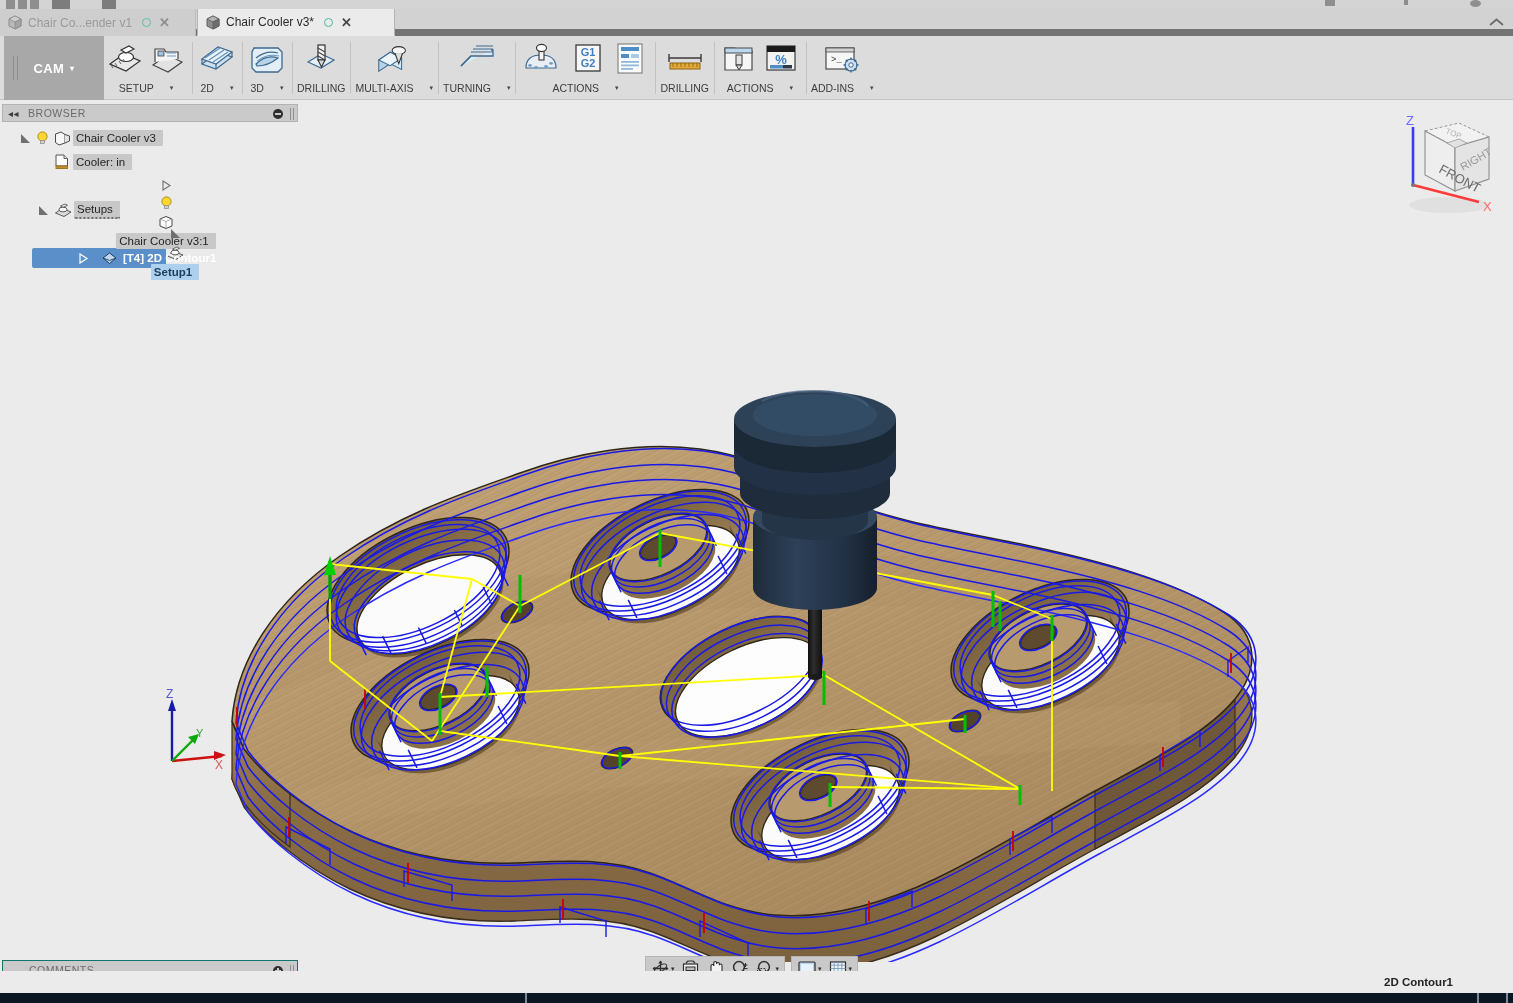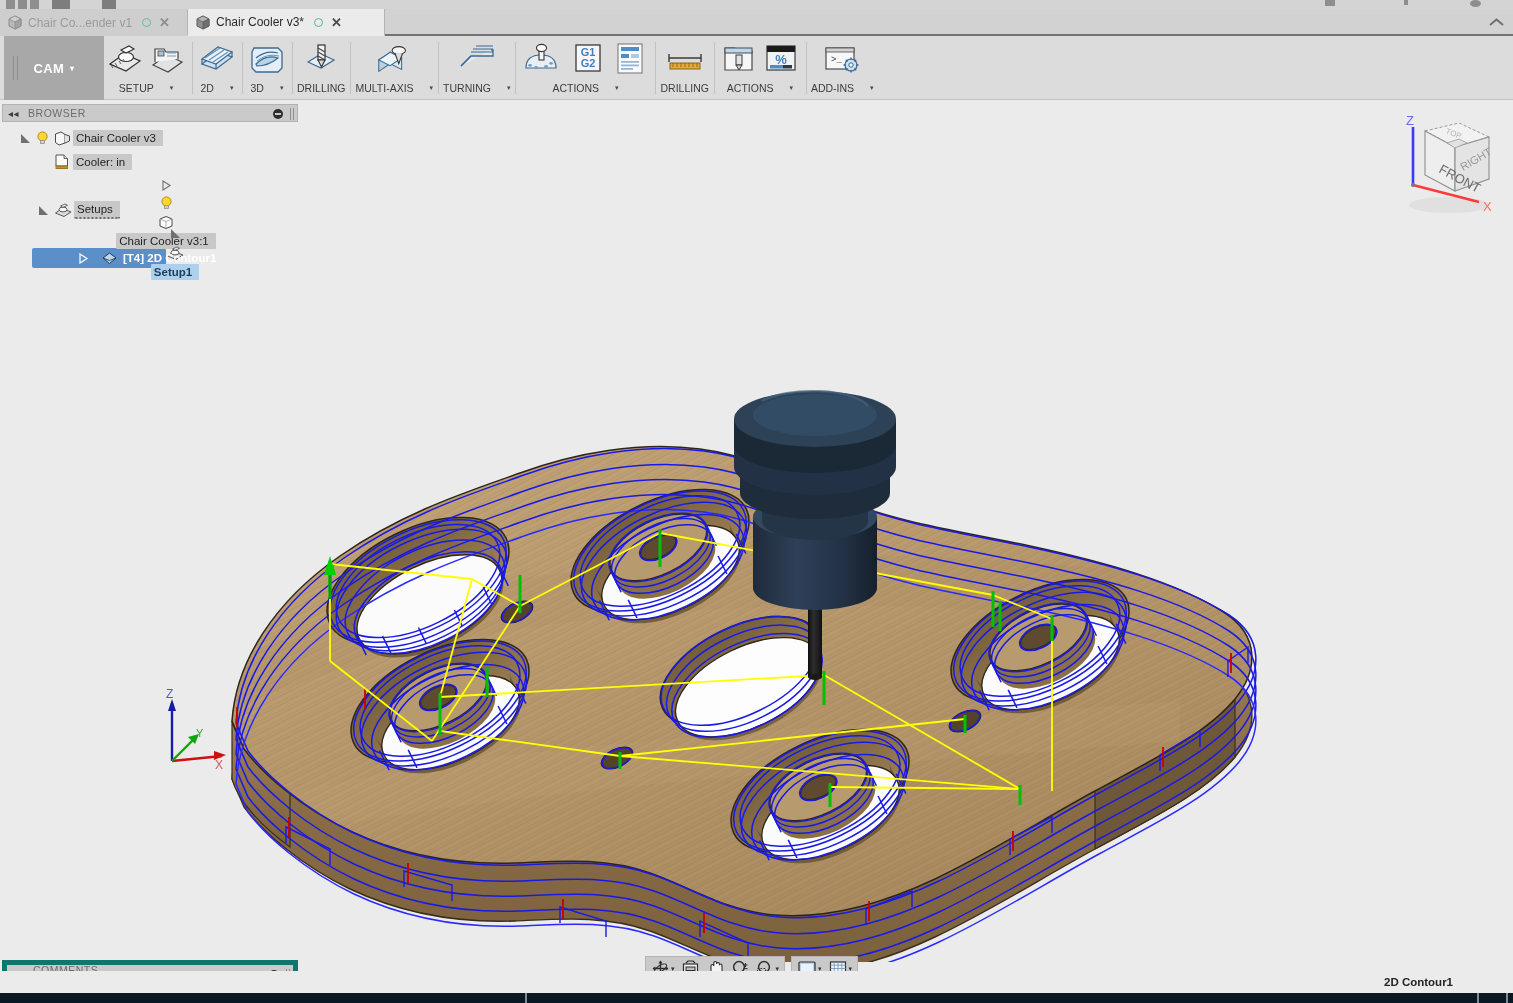--- a/index.html
+++ b/index.html
@@ -15,21 +15,21 @@
   .top-strip {
     position: absolute; left: 0; top: 0; width: 1513px; height: 9px;
     background: #d4d4d4; overflow: hidden;
   }
   .top-strip .blk { position: absolute; top: 0; height: 9px; background: #8e8e8e; }
   .top-strip .blk.g { background: #7d7d7d; }
 
   
   .tabbar {
     position: absolute; left: 0; top: 9px; width: 1513px; height: 27px;
-    background: #d2d2d2; border-bottom: 2px solid #737373;
+    background: #d2d2d2; border-bottom: 7px solid #737373;
   }
   .doc-tab {
     position: absolute; top: 0; height: 27px;
     display: flex; align-items: center; gap: 6px;
     padding: 0 8px 0 8px;
     font-size: 12px; color: #9a9a9a;
     background: #cecece;
     border-right: 1px solid #bcbcbc;
     cursor: pointer;
   }
@@ -152,21 +152,21 @@
     background: #ebebeb; overflow: hidden;
   }
   .canvas svg { position: absolute; left: 0; top: 0; }
 
   
   .viewcube { position: absolute; right: 8px; top: 4px; width: 118px; height: 118px; cursor: pointer; }
 
   
   .comments {
     position: absolute; left: 2px; bottom: 23px; width: 296px; height: 20px;
-    background: #cacaca; border: 5px solid #0f766e;
+    background: #cacaca; border: 1px solid #0f766e;
     display: flex; align-items: center;
     font-size: 10.5px; color: #6b6b6b; letter-spacing: .5px;
   }
   .comments .clabel { margin-left: 26px; }
   .comments .plus-dot {
     position: absolute; right: 14px; top: 5px; width: 10px; height: 10px;
     border-radius: 50%; background: #2e2e2e; cursor: pointer;
   }
   .comments .plus-dot::before,
   .comments .plus-dot::after {
@@ -234,21 +234,21 @@
           <path d="M7 1 L13 4 L13 11 L7 14 L1 11 L1 4 Z" fill="#b9b9b9" stroke="#8c8c8c" stroke-width="1"></path>
           <path d="M7 1 L13 4 L7 7 L1 4 Z" fill="#cfcfcf" stroke="#8c8c8c" stroke-width="0.8"></path>
           <path d="M7 7 L13 4 L13 11 L7 14 Z" fill="#a3a3a3" stroke="#8c8c8c" stroke-width="0.8"></path>
         </svg>
       </span>
       <span class="tab-title">Chair Co...ender v1</span>
       <span class="tab-dot"></span>
       <span class="tab-x">✕</span>
     </div>
 
-    <div class="doc-tab active" style="left:187px;width:198px;">
+    <div class="doc-tab active" style="left:197px;width:198px;">
       <span class="cube-ico">
         <svg width="14" height="15" viewBox="0 0 14 15">
           <path d="M7 1 L13 4 L13 11 L7 14 L1 11 L1 4 Z" fill="#8f8f8f" stroke="#5e5e5e" stroke-width="1"></path>
           <path d="M7 1 L13 4 L7 7 L1 4 Z" fill="#b5b5b5" stroke="#5e5e5e" stroke-width="0.8"></path>
           <path d="M7 7 L13 4 L13 11 L7 14 Z" fill="#6f6f6f" stroke="#5e5e5e" stroke-width="0.8"></path>
         </svg>
       </span>
       <span class="tab-title">Chair Cooler v3*</span>
       <span class="tab-dot"></span>
       <span class="tab-x">✕</span>

